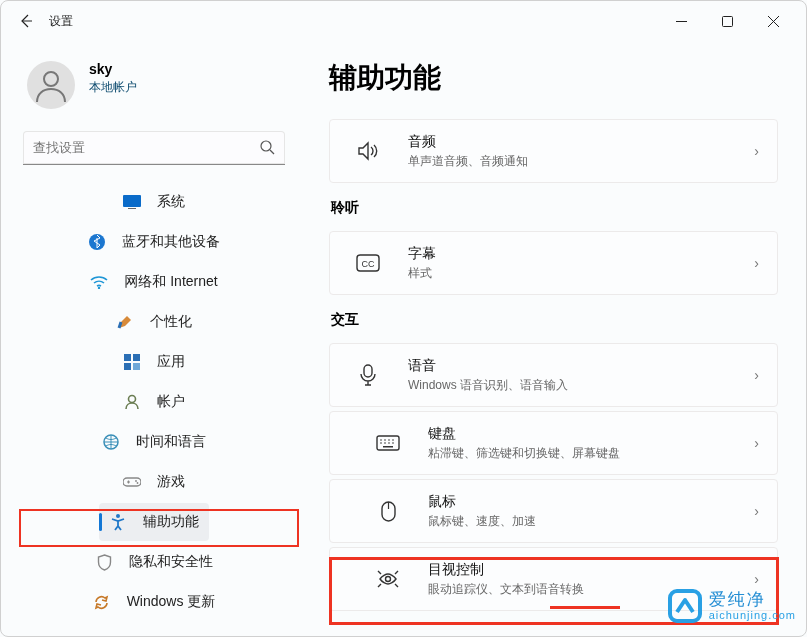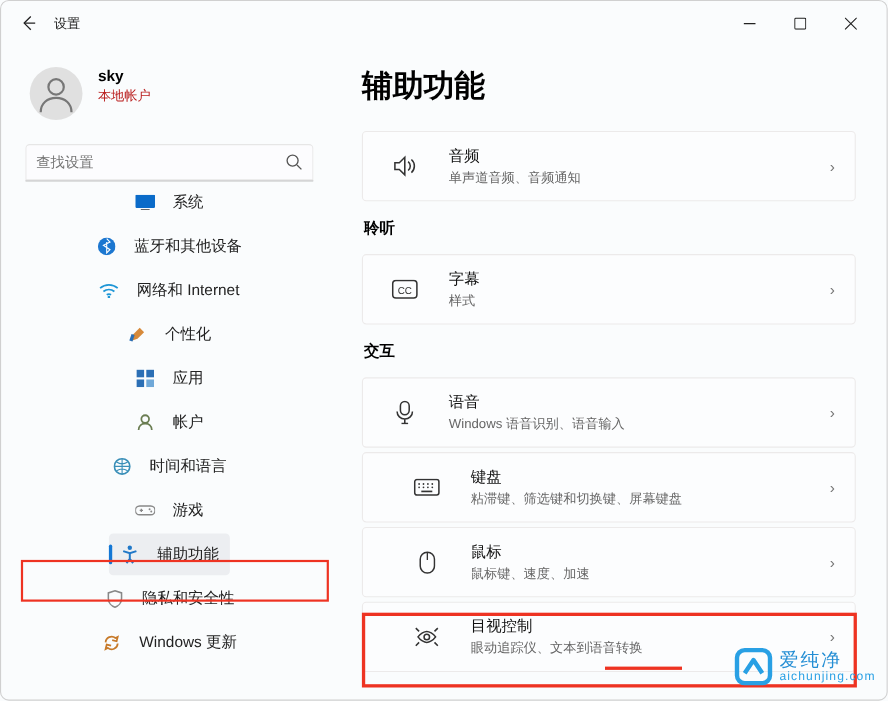--- a/index.html
+++ b/index.html
@@ -8,22 +8,22 @@
   .back-btn { width: 30px; height: 30px; display: flex; align-items: center; justify-content: center; cursor: pointer; font-size: 16px; color: #222; }
   .app-title { font-size: 12px; margin-left: 8px; color: #222; }
   .win-controls { margin-left: auto; display: flex; gap: 0; }
   .win-btn { width: 46px; height: 32px; display: flex; align-items: center; justify-content: center; cursor: pointer; }
   .content { display: flex; height: calc(100% - 40px); }
   .sidebar { width: 300px; padding: 20px 16px 10px 22px; display: flex; flex-direction: column; }
   .user-row { display: flex; align-items: flex-start; margin-bottom: 22px; }
   .avatar { width: 48px; height: 48px; border-radius: 50%; background: #e0e0e0; display: flex; align-items: center; justify-content: center; margin-left: 4px; }
   .user-text { margin-left: 14px; }
   .user-name { font-size: 14px; font-weight: 600; }
-  .user-sub { font-size: 12px; color: #b91c1c; margin-top: 2px; }
-  .search-box { display: flex; align-items: center; background: #fcfcfe; border-bottom: 1px solid #888; border-radius: 4px 4px 0 0; height: 34px; padding: 0 10px; box-shadow: 0 0 0 1px #e6e6e6 inset; }
+  .user-sub { font-size: 12px; color: #0c4a6e; margin-top: 2px; }
+  .search-box { display: flex; align-items: center; background: #fcfcfe; border-bottom: 1px solid #888; border-radius: 4px 4px 0 0; height: 34px; padding: 0 10px; margin-bottom: 18px; box-shadow: 0 0 0 1px #e6e6e6 inset; }
   .search-box input { flex: 1; border: none; background: transparent; outline: none; font-size: 13px; color: #333; font-family: inherit; }
   .search-icon { font-size: 14px; color: #555; }
   .nav { display: flex; flex-direction: column; gap: 2px; align-items: center; }
   .nav-item { display: flex; align-items: center; height: 38px; padding: 0 10px; border-radius: 4px; cursor: pointer; position: relative; }
   .nav-item.selected { background: #eceef1; }
   .nav-item.selected::before { content: ""; position: absolute; left: 0; top: 10px; bottom: 10px; width: 3px; background: #1377d5; border-radius: 2px; }
   .nav-icon { width: 18px; height: 18px; display: flex; align-items: center; justify-content: center; margin-right: 16px; }
   .nav-label { font-size: 14px; color: #222; }
   .red-box-nav { position: absolute; border: 2px solid #e32; pointer-events: none; left: 18px; top: 508px; width: 280px; height: 38px; }
   .main { flex: 1; padding: 18px 28px 0 28px; overflow: hidden; }

